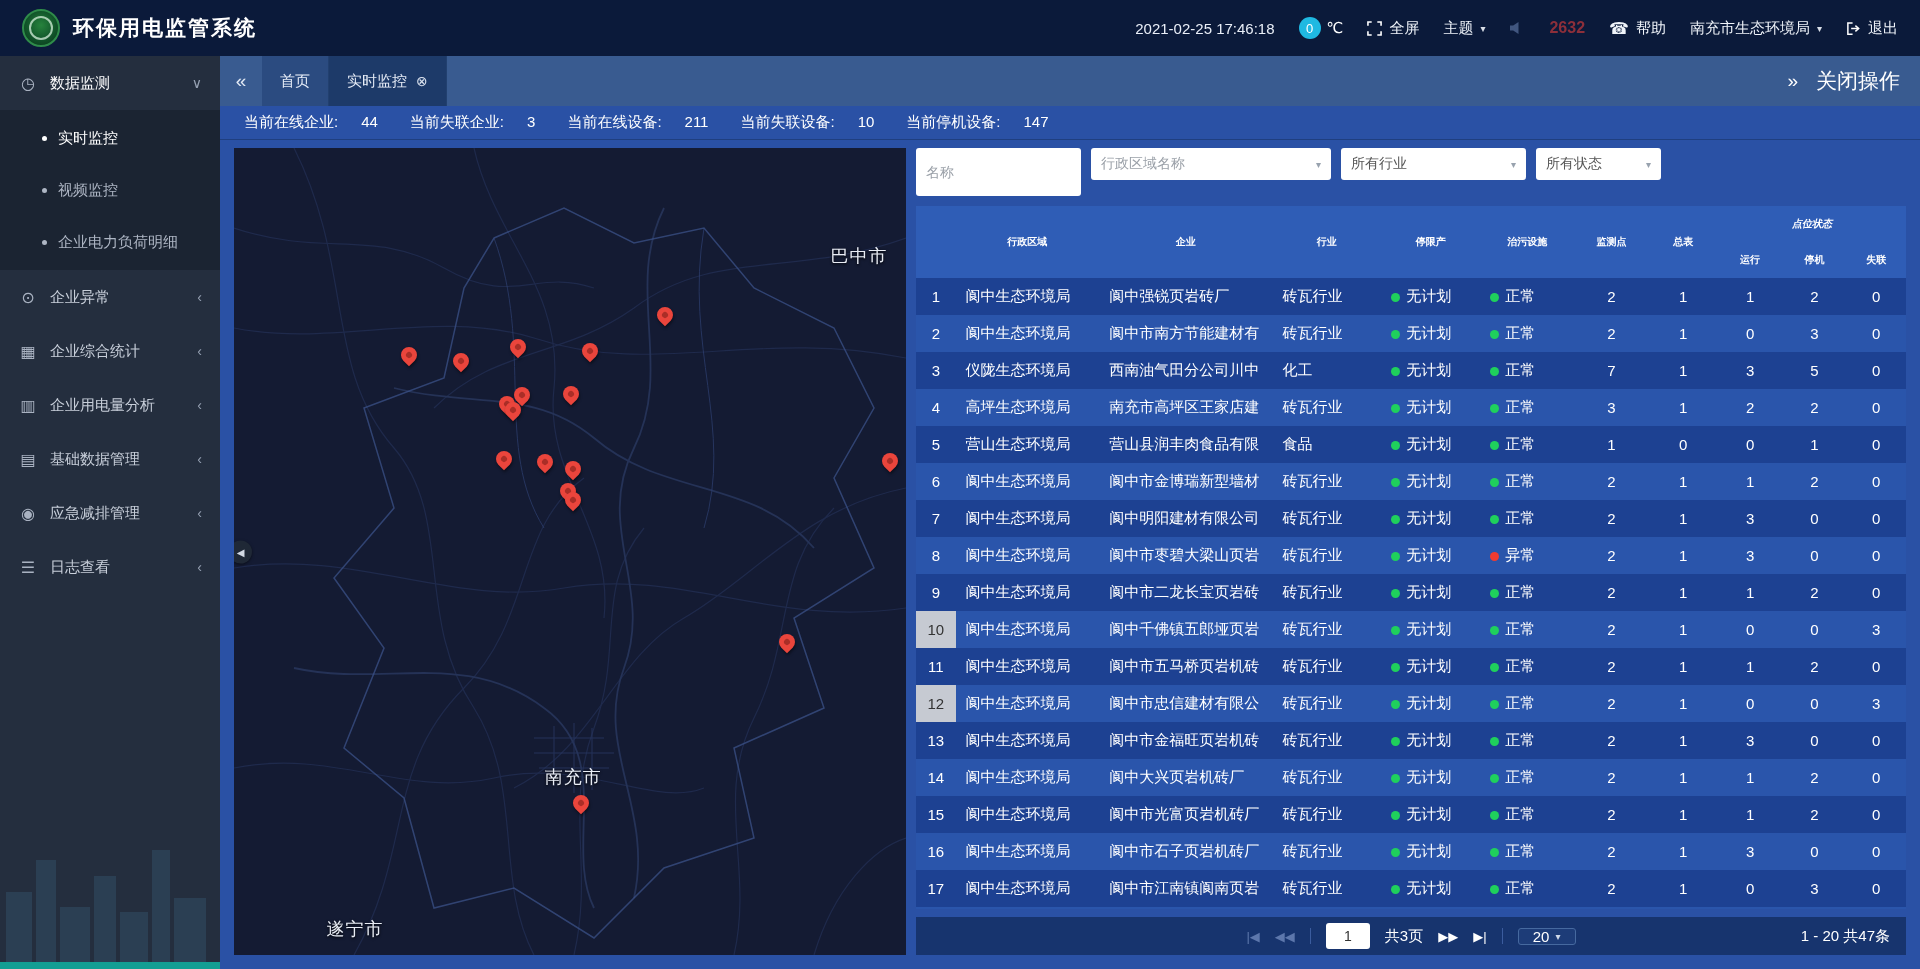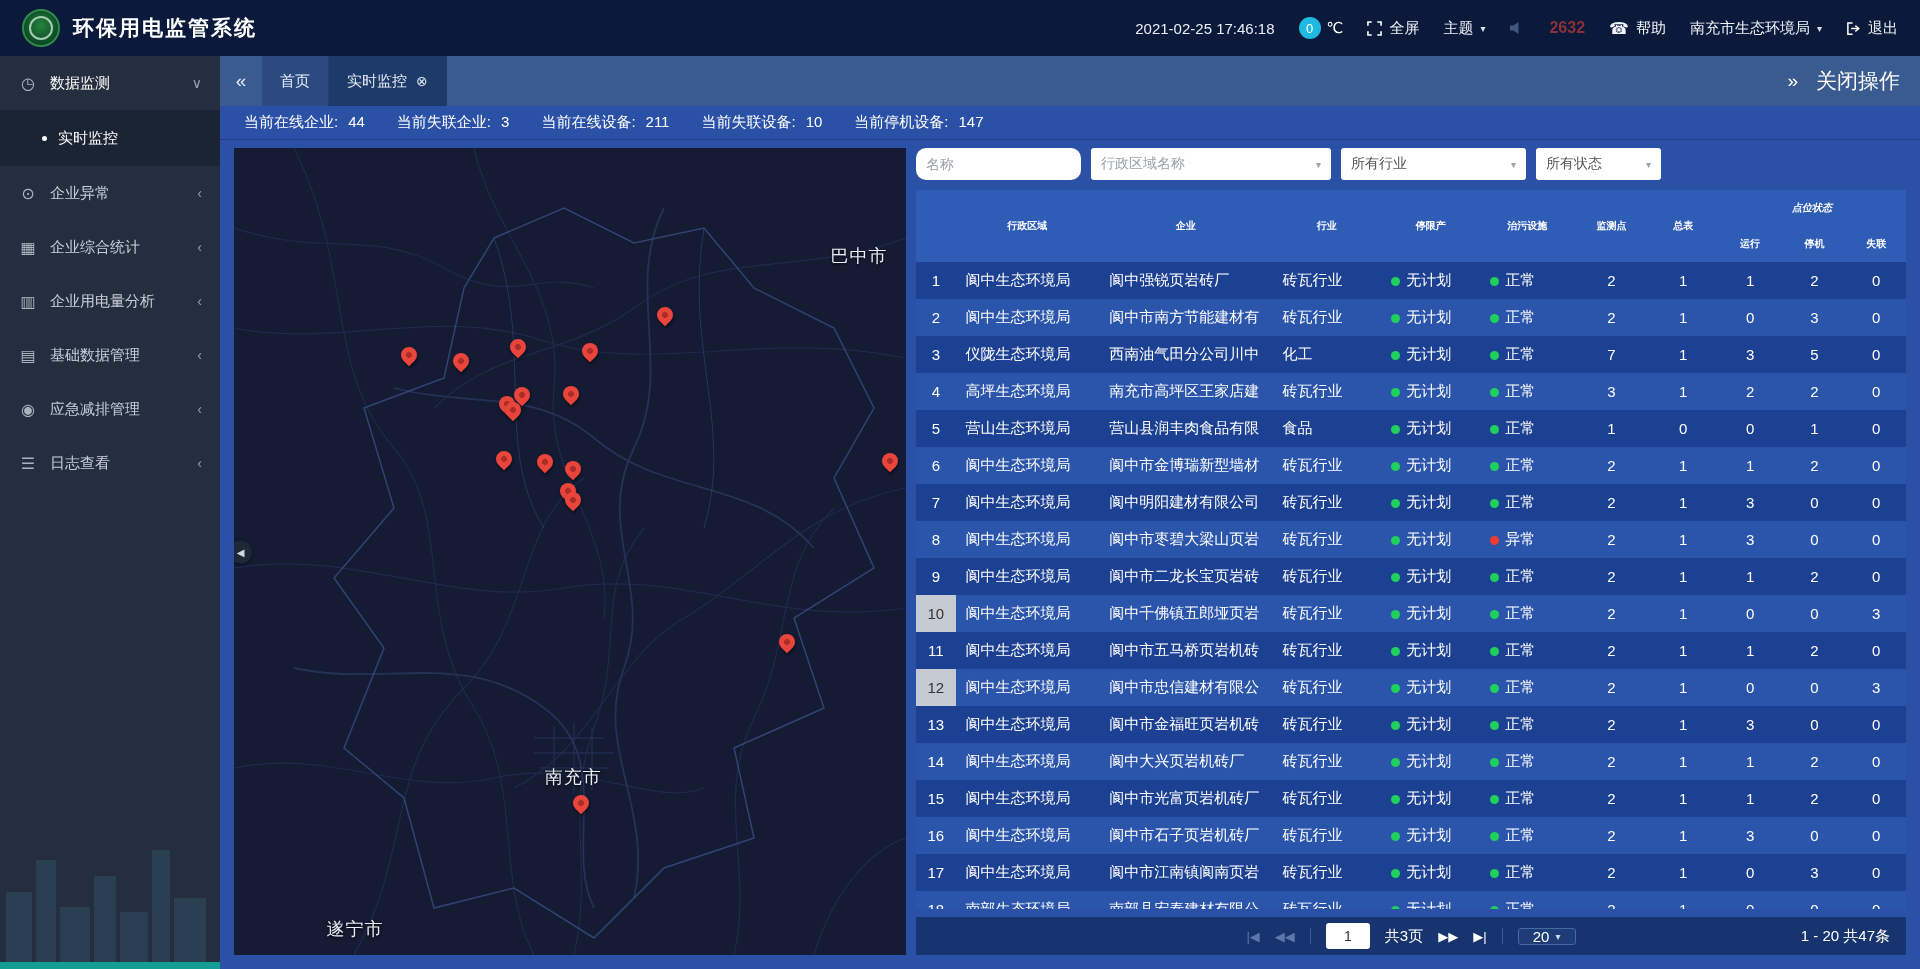--- a/index.html
+++ b/index.html
@@ -52,37 +52,37 @@
   .tab-scroll{width:42px;display:flex;align-items:center;justify-content:center;color:#e3eaf5;font-size:19px;cursor:pointer}
   .tabs{display:flex}
   .tab{display:flex;align-items:center;gap:9px;padding:0 18px;background:#2b4b80;color:#e6ecf7;font-size:15px;border-right:1px solid #22406f;cursor:pointer}
   .tab.active{background:#1d3a69}
   .tab-close{font-size:14px;opacity:.95;cursor:pointer}
   .tab-right{margin-left:auto;display:flex;align-items:center;gap:18px;padding-right:20px}
   .tab-scroll2{font-size:19px;cursor:pointer}
   .close-ops{font-size:21px;cursor:pointer}
 
   .statsbar{height:34px;flex:0 0 34px;background:#2a51a5;display:flex;align-items:center;gap:32px;padding:0 24px;border-bottom:1px solid #1f3f80;font-size:15px}
-  .stat{display:flex;gap:10px;white-space:nowrap}
+  .stat{display:flex;gap:23px;white-space:nowrap}
 
   .content{flex:1;display:flex;gap:10px;padding:8px 14px 14px;min-height:0;position:relative}
 
   
   .map{flex:0 0 672px;background:#141b33;position:relative;overflow:hidden}
   .roads{position:absolute;inset:0;width:100%;height:100%}
   .city{position:absolute;transform:translate(-50%,-50%);font-size:18px;color:#e9edf5;text-shadow:0 1px 3px #000;letter-spacing:1px;white-space:nowrap}
   .pin-wrap{position:absolute;transform:translate(-50%,-100%);cursor:pointer}
   .pin{width:16px;height:16px;background:#ea453c;border-radius:50% 50% 50% 0;transform:rotate(-45deg);box-shadow:-1px 2px 3px rgba(0,0,0,.45);position:relative}
   .pin::after{content:"";position:absolute;width:6px;height:6px;border-radius:50%;background:#aa2e27;top:5px;left:5px}
   .map-collapse{position:absolute;left:-5px;top:50%;transform:translateY(-50%);width:23px;height:23px;border-radius:50%;background:#1f2836;color:#d2d9e4;display:flex;align-items:center;justify-content:center;font-size:10px;cursor:pointer;z-index:5;box-shadow:0 1px 3px rgba(0,0,0,.5)}
 
   
   .right-panel{flex:1;display:flex;flex-direction:column;min-width:0}
   .filters{display:flex;gap:10px;margin-bottom:10px;flex:0 0 32px}
-  .f-input{width:165px;height:32px;border:none;border-radius:10px;padding:0 10px;font-size:14px;color:#333;background:#fff;font-family:inherit;outline:none}
+  .f-input{width:165px;height:48px;border:none;border-radius:3px;padding:0 10px;font-size:14px;color:#333;background:#fff;font-family:inherit;outline:none}
   .f-input::placeholder{color:#9aa0a8}
   .f-select{height:32px;background:#fff;border-radius:3px;display:flex;align-items:center;justify-content:space-between;padding:0 10px;font-size:14px;cursor:pointer}
   .f-select.region{width:240px;color:#9aa0a8}
   .f-select.industry{width:185px;color:#555}
   .f-select.status{width:125px;color:#555}
   .sel-caret{color:#98a2ae;font-size:10px;margin-left:8px}
 
   .table-wrap{flex:1;overflow:hidden;min-height:0}
   table{width:100%;border-collapse:collapse;table-layout:fixed}
   thead th{background:#2f5db6;font-size:10px;font-weight:bold;height:36px;color:#fff;white-space:nowrap}
@@ -166,20 +166,28 @@
           <div class="nav-section open">
             <span class="nav-icon">◷</span>
             <span class="nav-label">数据监测</span>
             <span class="nav-arrow">∨</span>
           </div>
           <div class="nav-sub">
             <div class="nav-sub-item active">
               <span class="bullet"></span>
               <span>实时监控</span>
             </div>
+            <div class="nav-sub-item">
+              <span class="bullet"></span>
+              <span>视频监控</span>
+            </div>
+            <div class="nav-sub-item">
+              <span class="bullet"></span>
+              <span>企业电力负荷明细</span>
+            </div>
           </div>
           <div class="nav-section">
             <span class="nav-icon">⊙</span>
             <span class="nav-label">企业异常</span>
             <span class="nav-arrow">‹</span>
           </div>
           <div class="nav-section">
             <span class="nav-icon">▦</span>
             <span class="nav-label">企业综合统计</span>
             <span class="nav-arrow">‹</span>

